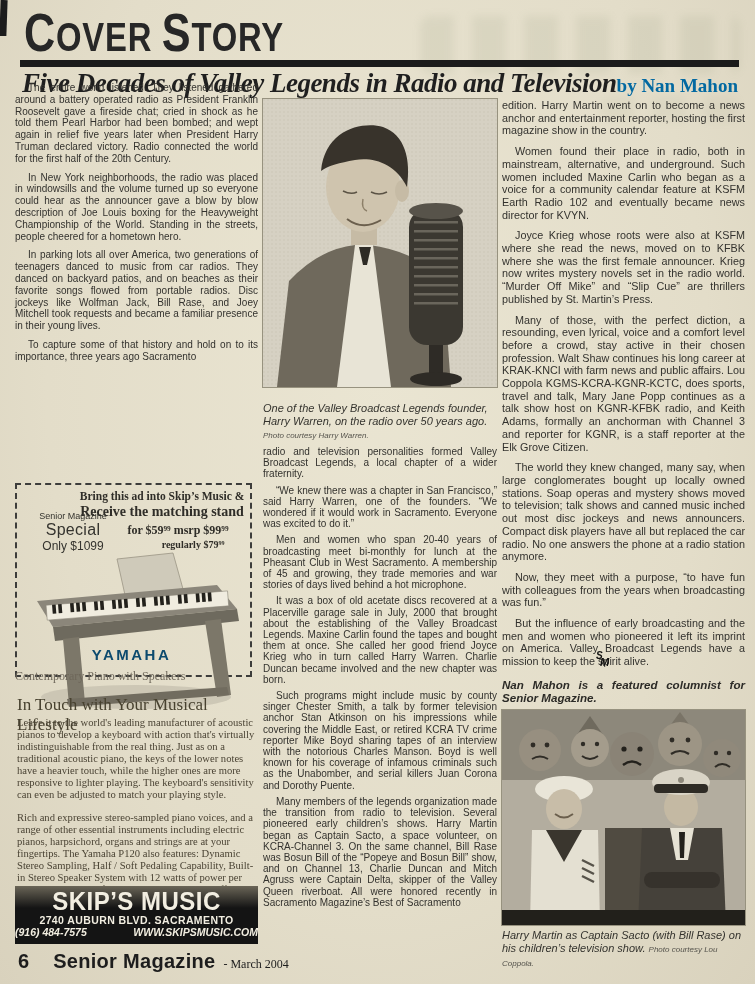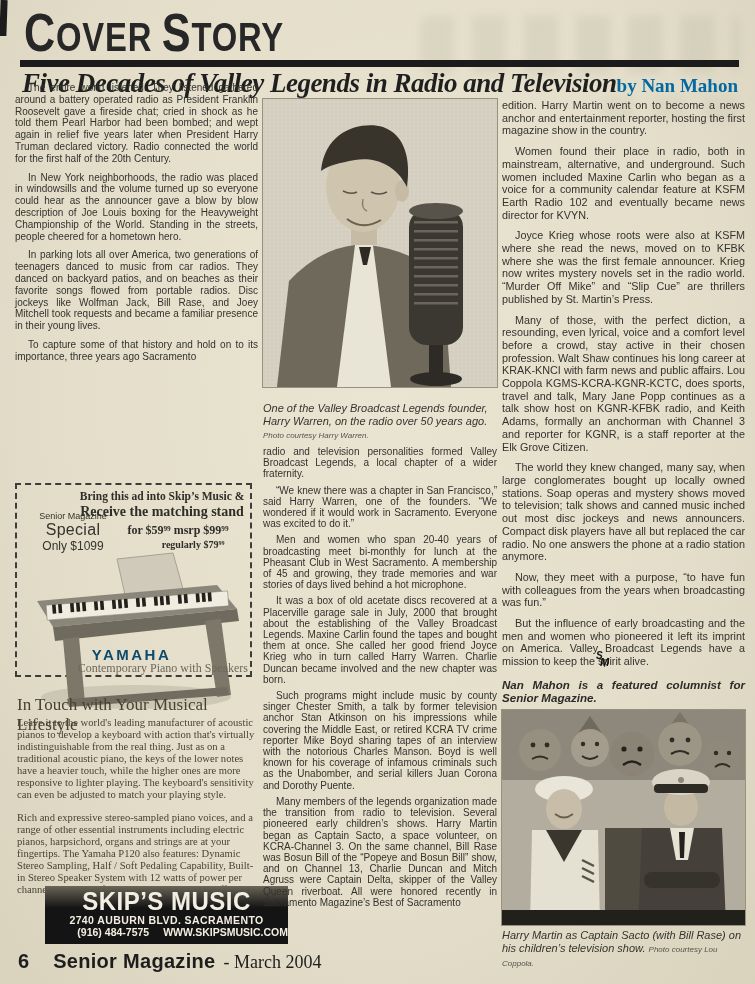--- a/index.html
+++ b/index.html
@@ -57,39 +57,39 @@
   .coupon-regular{position:absolute;left:120px;top:56px;width:116px;text-align:center;font-size:10px;}
   .special-block{position:absolute;left:10px;top:28px;width:96px;text-align:center;color:#34332e;}
   .special-label{font-size:9px;}
   .special-word{font-size:16px;letter-spacing:.3px;}
   .special-price{font-size:12px;}
   .piano-art{position:absolute;left:6px;top:64px;width:225px;height:168px;}
   .yamaha-brand{position:absolute;left:0;top:142px;width:233px;text-align:center;z-index:2;
     font-weight:bold;font-size:15px;letter-spacing:2.5px;color:#0c4a6e;margin-top:21px;}
   .piano-model{position:absolute;left:0;top:161px;width:233px;text-align:center;z-index:2;
     font-family:"Liberation Serif", serif;font-size:12px;color:#6e675a;}
-  .piano-desc{position:absolute;left:0;top:178px;width:233px;text-align:right;z-index:2;
+  .piano-desc{position:absolute;left:0;top:186px;width:233px;text-align:left;z-index:2;
     font-family:"Liberation Serif", serif;font-size:12px;color:#6e675a;}
   
   .lifestyle-heading{position:absolute;left:17px;top:695px;width:242px;
     font-family:"Liberation Serif", serif;font-size:17px;color:#47412f;}
   .lifestyle{position:absolute;left:17px;top:717px;width:240px;
     font-family:"Liberation Serif", serif;font-size:10.6px;line-height:12px;color:#4a4334;}
   .lifestyle p{margin:0 0 11px;}
   
   .store-block{position:absolute;left:15px;top:886px;width:243px;height:58px;text-align:center;color:#f2eee1;
-    background:linear-gradient(#6a6557, #141414 38%);margin-left:30px;}
+    background:linear-gradient(#6a6557, #141414 38%);}
   .store-name{font-weight:bold;font-size:25px;line-height:27px;letter-spacing:.5px;padding-top:2px;transform:scaleX(.96);}
   .store-address{font-weight:bold;font-size:10.5px;line-height:11px;letter-spacing:.4px;}
-  .store-contact{display:flex;justify-content:flex-end;gap:14px;font-weight:bold;font-size:10.5px;line-height:12px;}
+  .store-contact{display:flex;justify-content:space-between;gap:14px;font-weight:bold;font-size:10.5px;line-height:12px;font-style:italic;}
   
   .footer{position:absolute;left:18px;top:950px;display:flex;align-items:baseline;gap:24px;color:#1d1d1d;}
   .footer .pageno{font-weight:bold;font-size:20px;}
   .footer .mag{font-weight:bold;font-size:20px;letter-spacing:.3px;}
-  .footer .issue{font-family:"Liberation Serif", serif;font-size:18px;margin-left:-16px;text-align:center;}
+  .footer .issue{font-family:"Liberation Serif", serif;font-size:12px;margin-left:-16px;text-align:center;}
 </style>
 </head>
 <body>
 
 <div class="scan-sliver"></div>
 <div class="ghost ghost1"></div>
 <div class="ghost ghost2"></div>
 
 <div class="cover-story">
   <span class="bigcaps-word">Cover</span><span class="bigcaps-word">Story</span>

